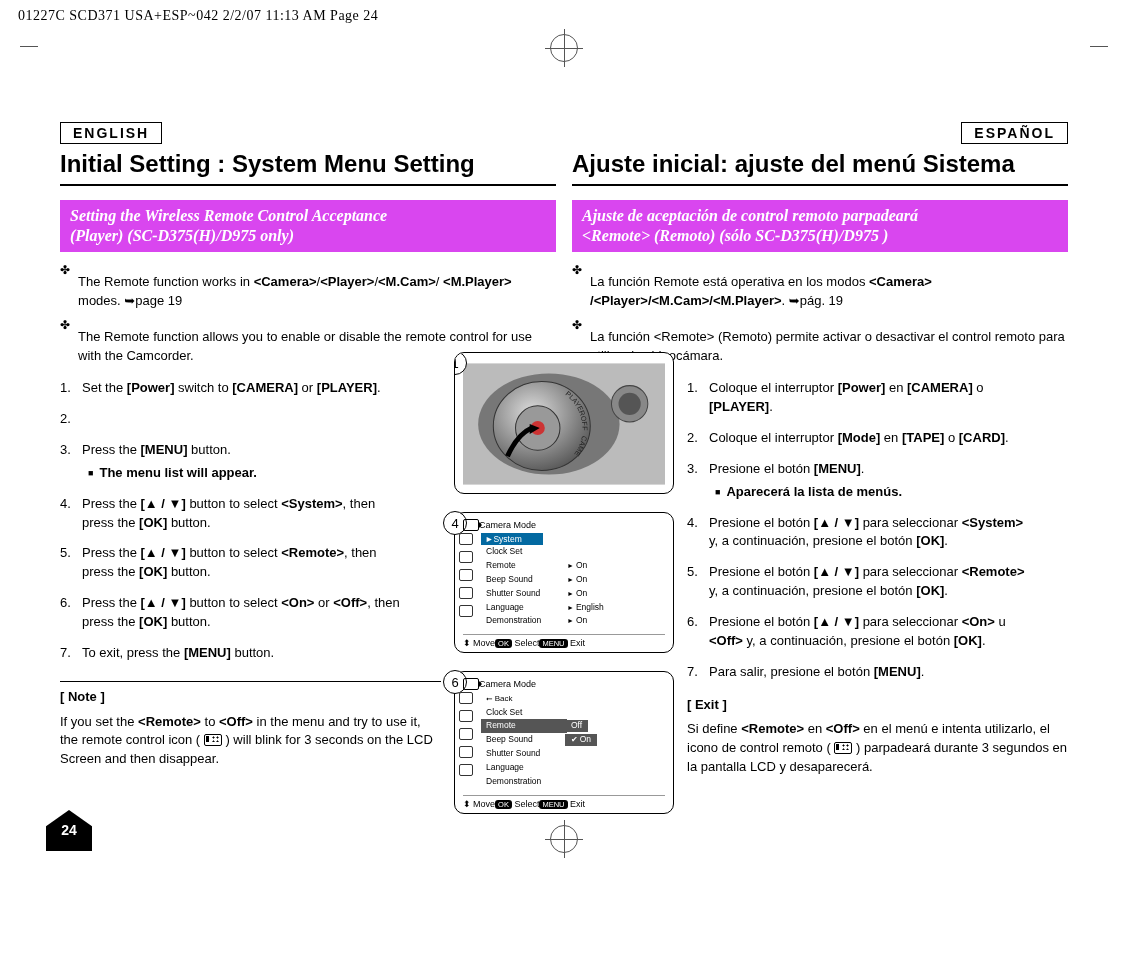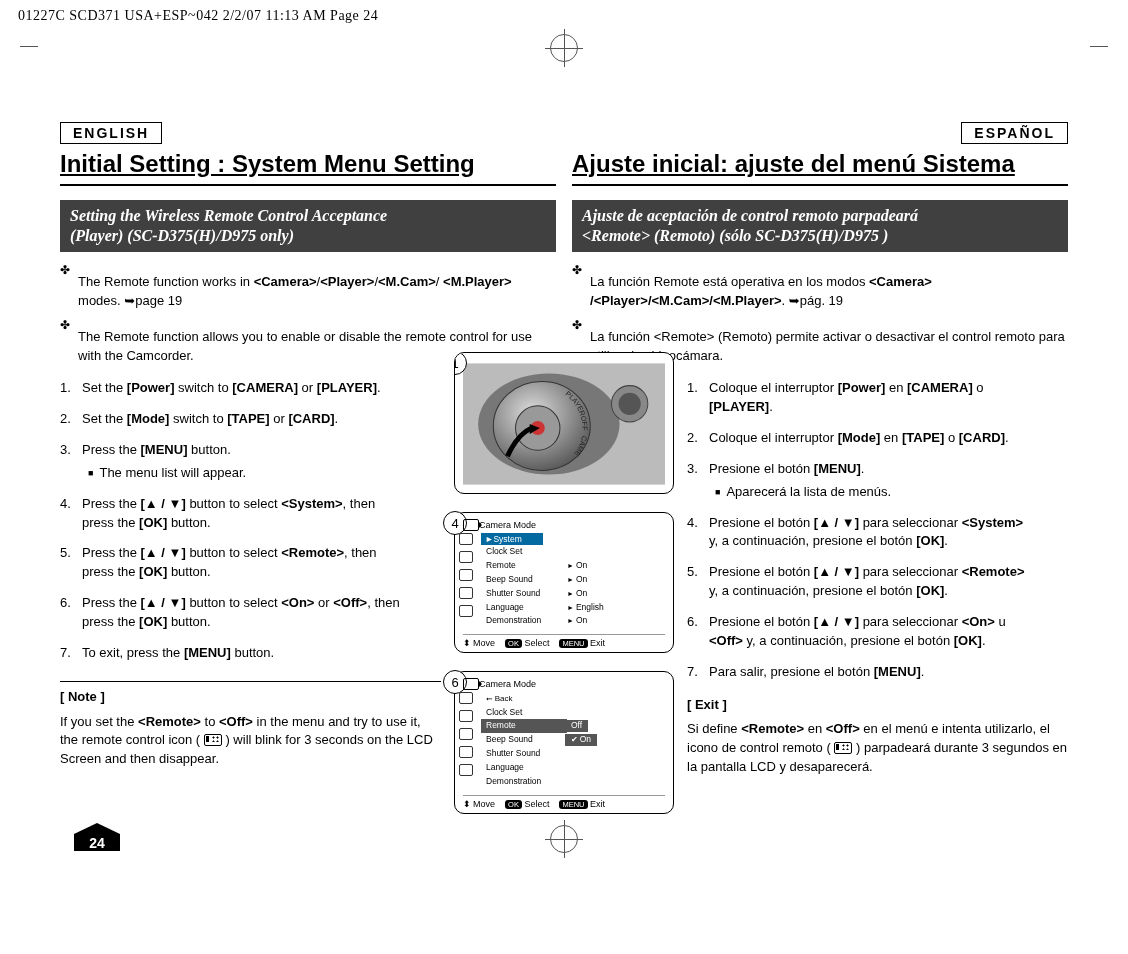--- a/index.html
+++ b/index.html
@@ -71,57 +71,56 @@
     letter-spacing:2px;
     font-size:14px;
   }
   .col.right .lang-wrap { text-align:right;text-decoration:underline; }
   h1.title {
     font-size:24px;
     font-weight:bold;
     margin:6px 0 14px 0;
     border-bottom:2px solid #000;
     padding-bottom:6px;
-    text-decoration:underline;
   }
   .bar {
-    background:#404040;
+    background:#d946ef;
     color:#fff;
     padding:6px 10px;
     font-style:italic;
     font-weight:bold;
     font-family: Georgia, 'Times New Roman', serif;
     font-size:16px;
     line-height:1.25;
     margin-bottom:10px;
   }
   .body-text { font-size:13px; line-height:1.45; }
   .body-text p { margin:6px 0; }
   .bullet-cross::before {
     content:"✤"; margin-right:8px; font-size:12px;
   }
   .bullet-cross { display:flex; }
   .bullet-cross span { flex:1;margin-top:11px; }
   ol.steps { list-style:none; padding-left:0; margin:14px 0; }
   ol.steps li { margin:12px 0; display:flex; }
   ol.steps li .num { width:22px; flex:none; }
   ol.steps li .txt { flex:1; }
-  .sub-square { margin:4px 0 0 0; padding-left:18px; text-indent:-12px;}
+  .sub-square { margin:4px 0 0 0; padding-left:18px; text-indent:-12px;font-weight:bold;}
   .sub-square::before { content:"■"; font-size:9px; margin-right:6px; position:relative; top:-1px;}
   b { font-weight:bold; }
   .note-head { font-weight:bold; margin-top:20px;}
   .page-tab {
     position:absolute;
-    left:74px; bottom:12px;
+    left:46px; bottom:12px;
     width:46px; height:28px;
     background:#000; color:#fff;
     font-weight:bold; font-size:14px;
     display:flex; align-items:flex-end; justify-content:center;
     clip-path: polygon(50% 0, 100% 40%, 100% 100%, 0 100%, 0 40%);
-    padding-bottom:0;
+    padding-bottom:13px;
   }
   
   .center-illus {
     position:absolute;
     left:50%; transform:translateX(-50%);
     top:290px;
     width:220px;
     display:flex; flex-direction:column; gap:18px;
     z-index:3;
     background: none;
@@ -177,21 +176,21 @@
   .menu-list .row .lbl {
     width:76px; padding:0 4px; border:0.5px solid #ccc0;
   }
   .menu-list .row .val::before { content:"►"; font-size:7px; margin-right:2px;}
   .menu-list .row.sel .lbl { background:#555; color:#fff;}
   .menu-list .row .opt {
     background:#555; color:#fff; padding:0 6px; margin-left:-2px;
   }
   .menu-list .row .check::before { content:"✔"; font-size:8px; margin-right:2px;}
   .menu-foot {
-    display:flex; gap:10px; font-size:8.5px; margin-top:6px; align-items:flex-start;
+    display:flex; font-size:8.5px; margin-top:6px; align-items:flex-start;
     border-top:1px solid #999; padding-top:3px;
   }
   .pill {
     background:#000; color:#fff; border-radius:3px; padding:0 3px; font-size:7.5px;
     display:inline-block;
   }
   .aud { font-size:9px;}
   .left-narrow ol.steps li .txt,
   .right-narrow ol.steps li .txt { max-width:320px; }
   .left-narrow { padding-right:115px;}
@@ -246,21 +245,20 @@
           </p>
 
         <div class="left-narrow">
         <ol class="steps">
           <li>
                 <span class="num">1.</span>
                 <span class="txt">Set the <b>[Power]</b> switch to <b>[CAMERA]</b> or <b>[PLAYER]</b>.</span>
               </li>
           <li>
                 <span class="num">2.</span>
-                <span class="txt">Set the <b>[Mode]</b> switch to <b>[TAPE]</b> or <b>[CARD]</b>.</span>
               </li>
           <li>
                 <span class="num">3.</span>
                 <span class="txt">Press the <b>[MENU]</b> button.<div class="sub-square">The menu list will appear.</div></span>
               </li>
           <li>
                 <span class="num">4.</span>
                 <span class="txt">Press the <b>[▲ / ▼]</b> button to select <b>&lt;System&gt;</b>, then press the <b>[OK]</b> button.</span>
               </li>
           <li>

